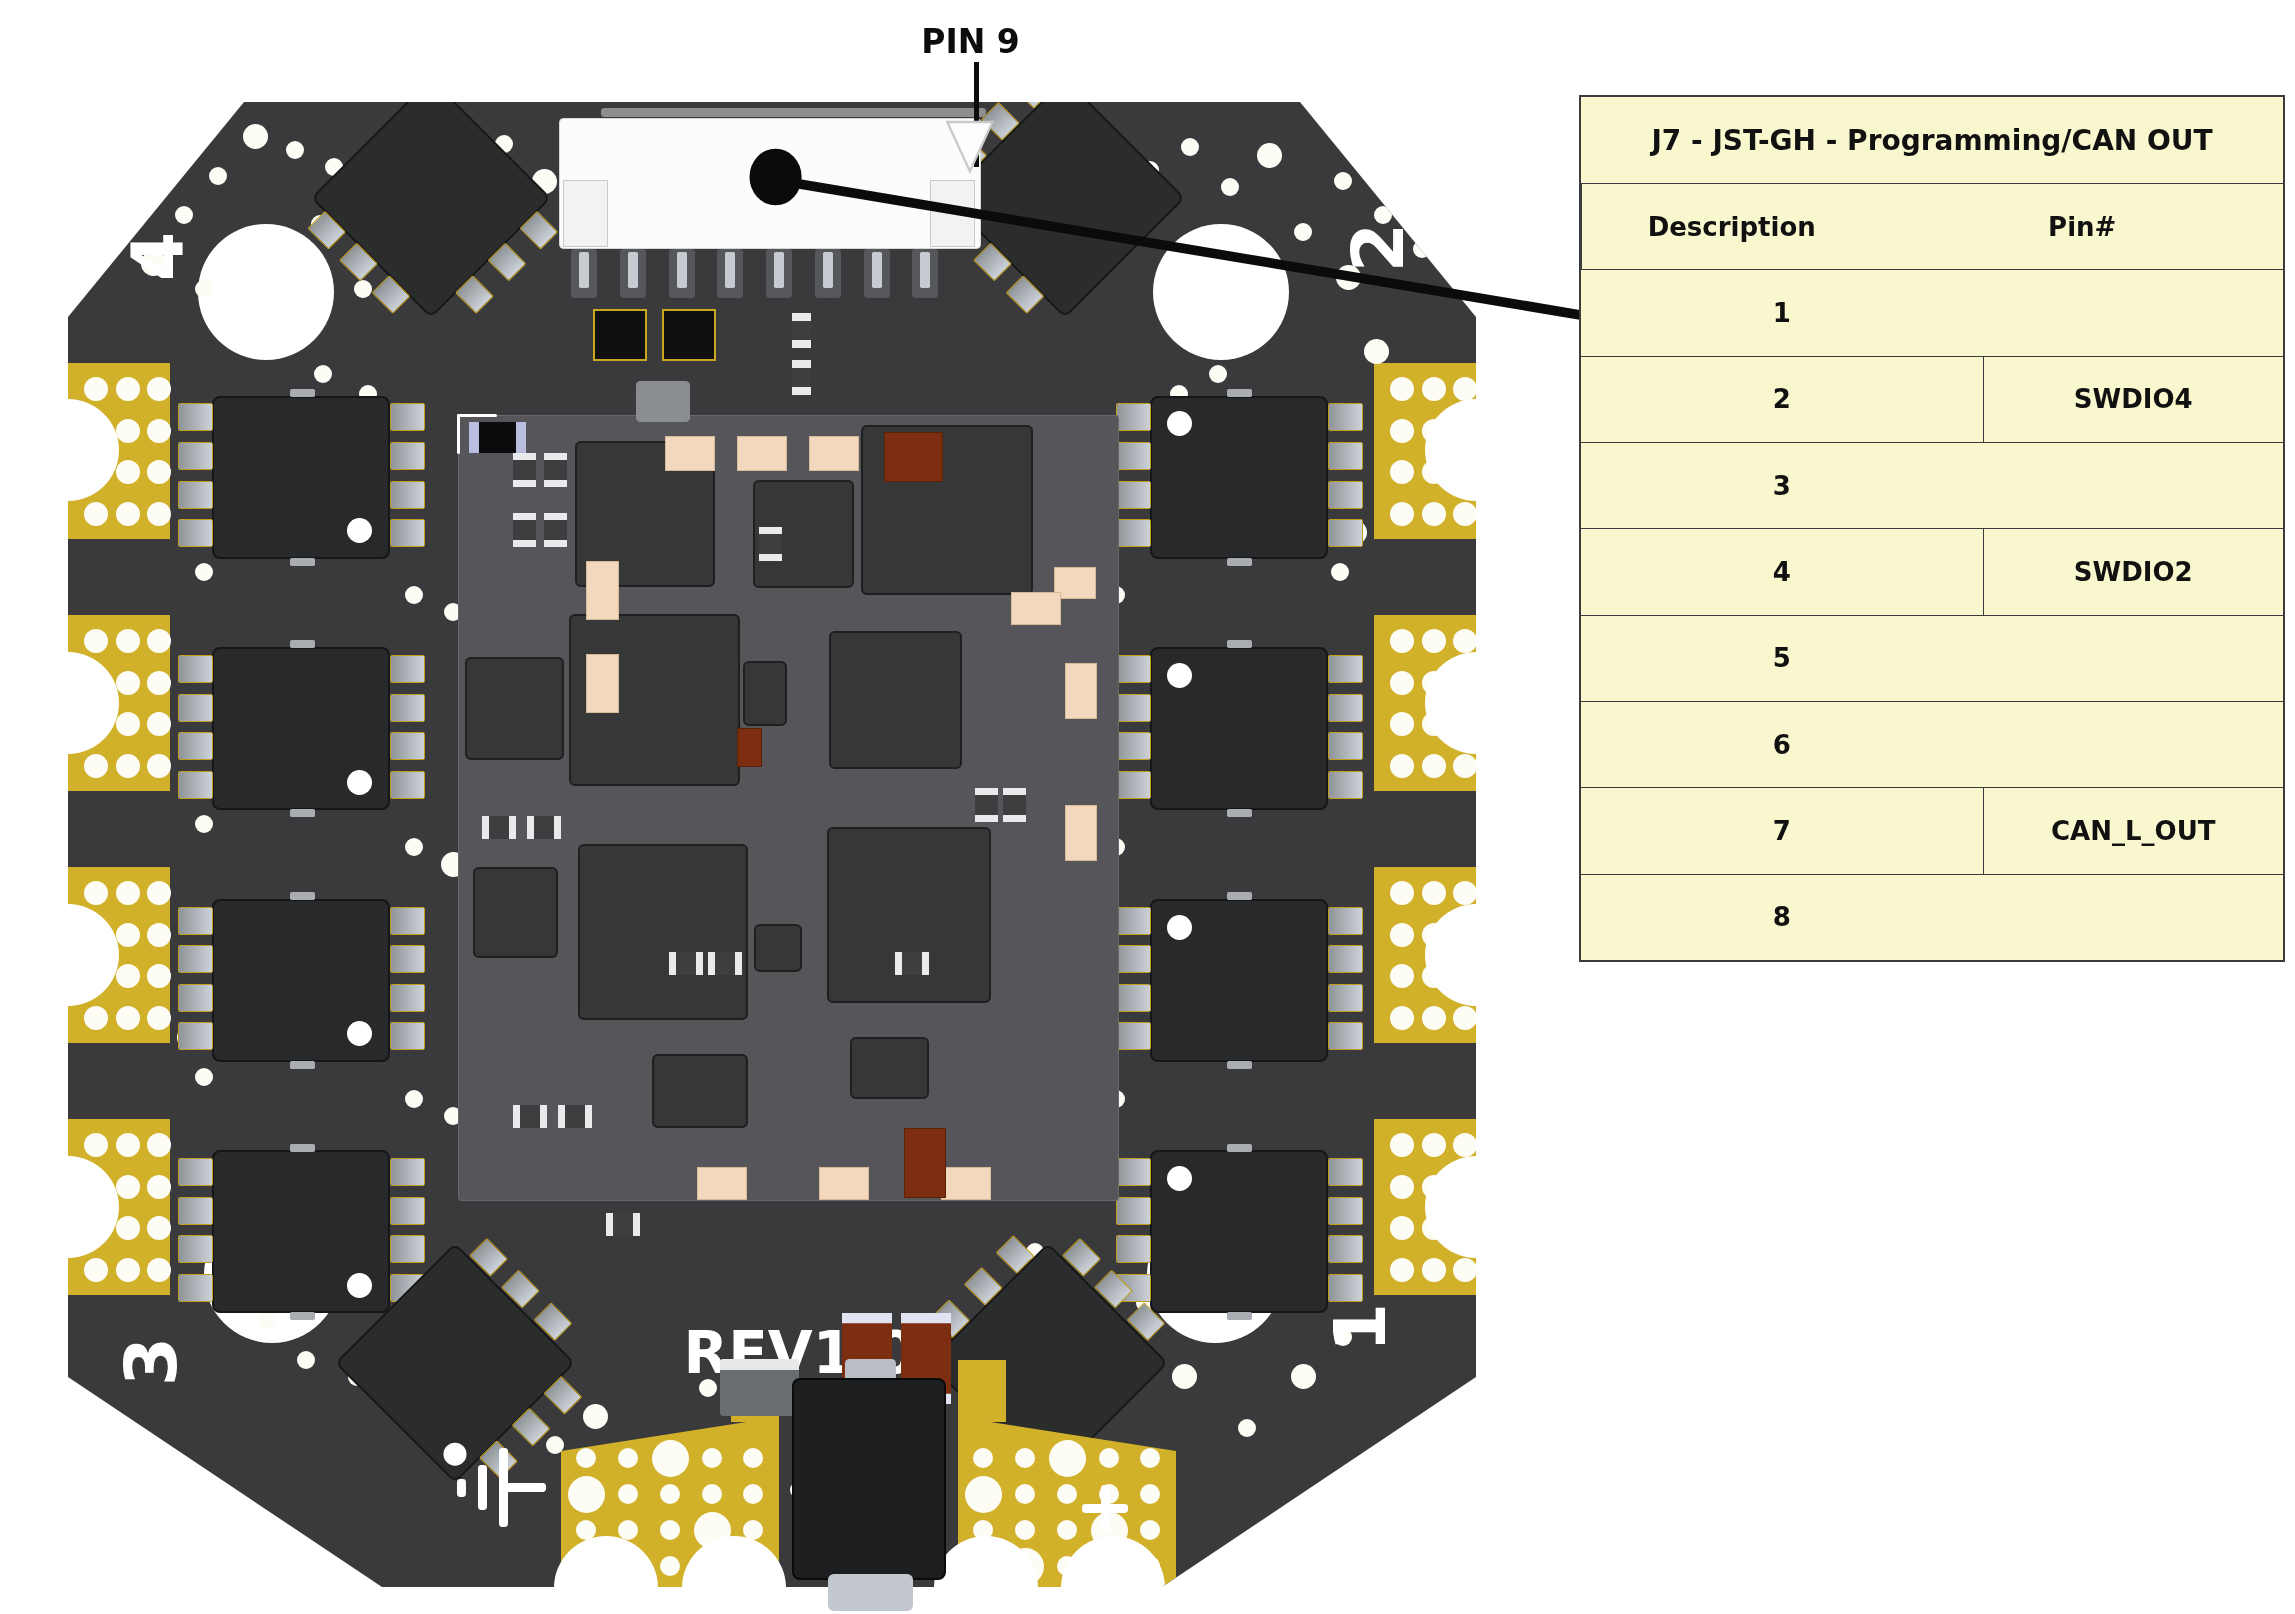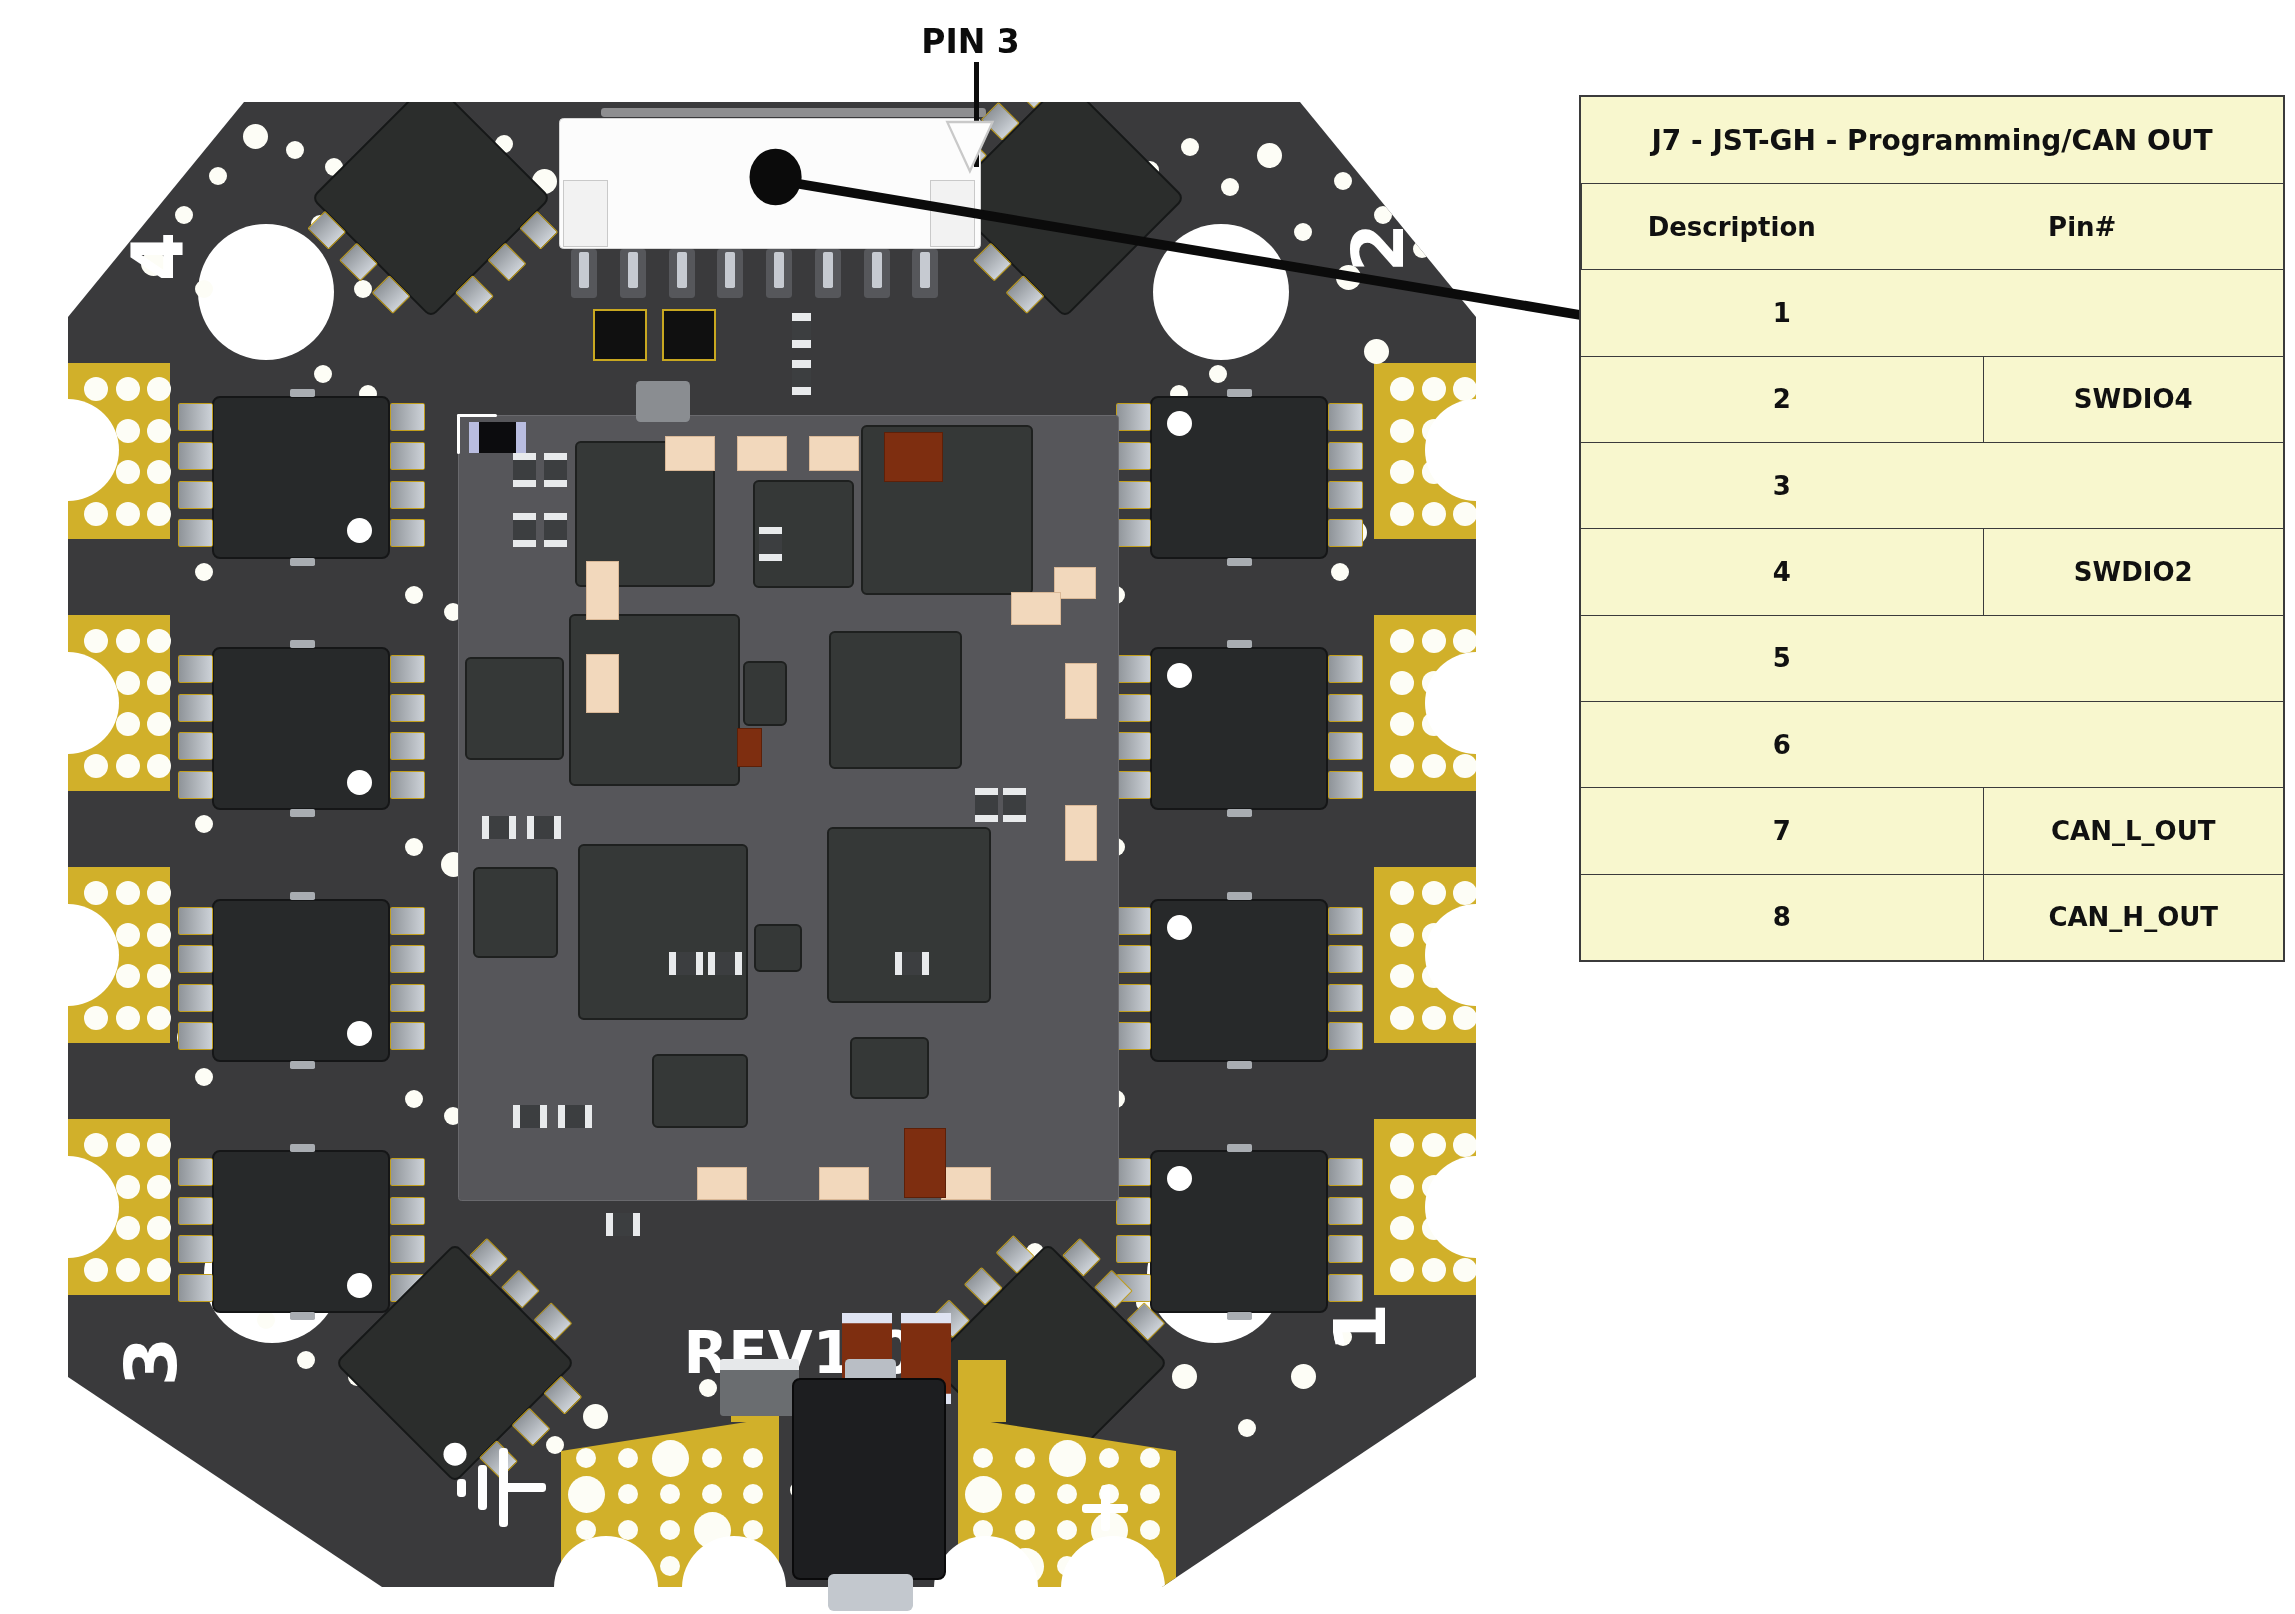--- a/index.html
+++ b/index.html
@@ -562,21 +562,21 @@
     <div>
       <div class="whitebar" style="left:1014px;top:1402px;width:46px;height:9px;"></div>
       <div class="whitebar" style="left:1033px;top:1383px;width:9px;height:46px;"></div>
     </div>
   </div>
 
   <div class="cap-clip-top"></div>
   <div class="cap-big"></div>
   <div class="cap-clip-bot"></div>
 
-  <div class="pin1-label">PIN 3</div>
+  <div class="pin1-label">PIN 9</div>
   <div class="pin1-line"></div>
 
   <svg class="overlay" width="2295" height="1615" viewBox="0 0 4051 2850">
     <polygon points="1672,215 1752,215 1712,302" fill="#fdfdfd" stroke="#c9c9c9" stroke-width="4"></polygon>
     <line x1="1385" y1="320" x2="2792" y2="556" stroke="#0b0b0b" stroke-width="17"></line>
     <ellipse cx="1369" cy="312" rx="46" ry="50" fill="#0b0b0b"></ellipse>
   </svg>
 
   <div class="ptable">
     <div class="t-title">J7 - JST-GH - Programming/CAN OUT</div>
@@ -603,17 +603,16 @@
     </div>
     <div class="t-row">
       <div class="t-cell t-c1">6</div>
     </div>
     <div class="t-row">
       <div class="t-cell t-c1">7</div>
       <div class="t-cell t-c2">CAN_L_OUT</div>
     </div>
     <div class="t-row">
       <div class="t-cell t-c1">8</div>
-      <div class="t-cell t-c2">CAN_H_OUT</div>
     </div>
   </div>
 </div>
 
 
 </body></html>

